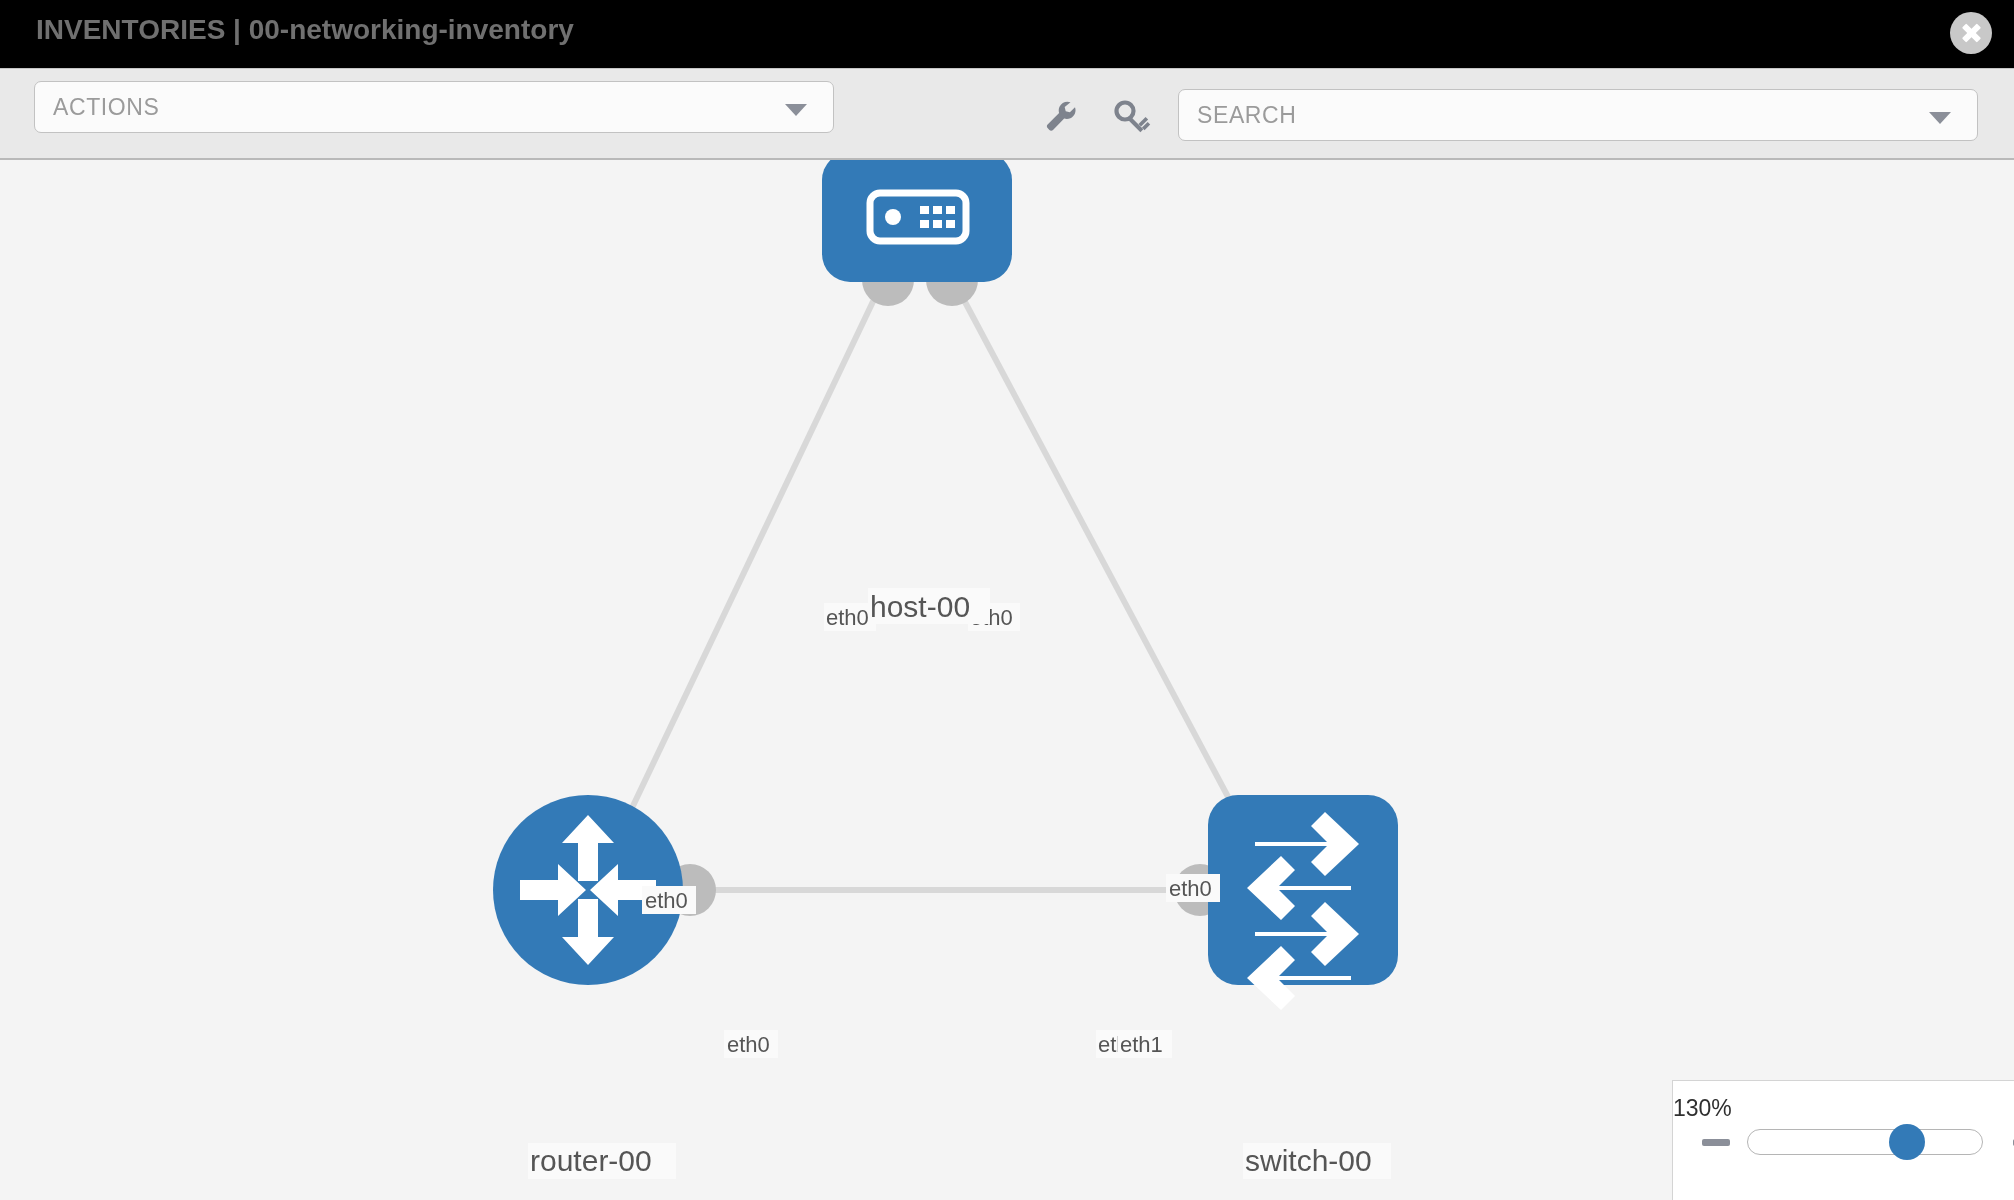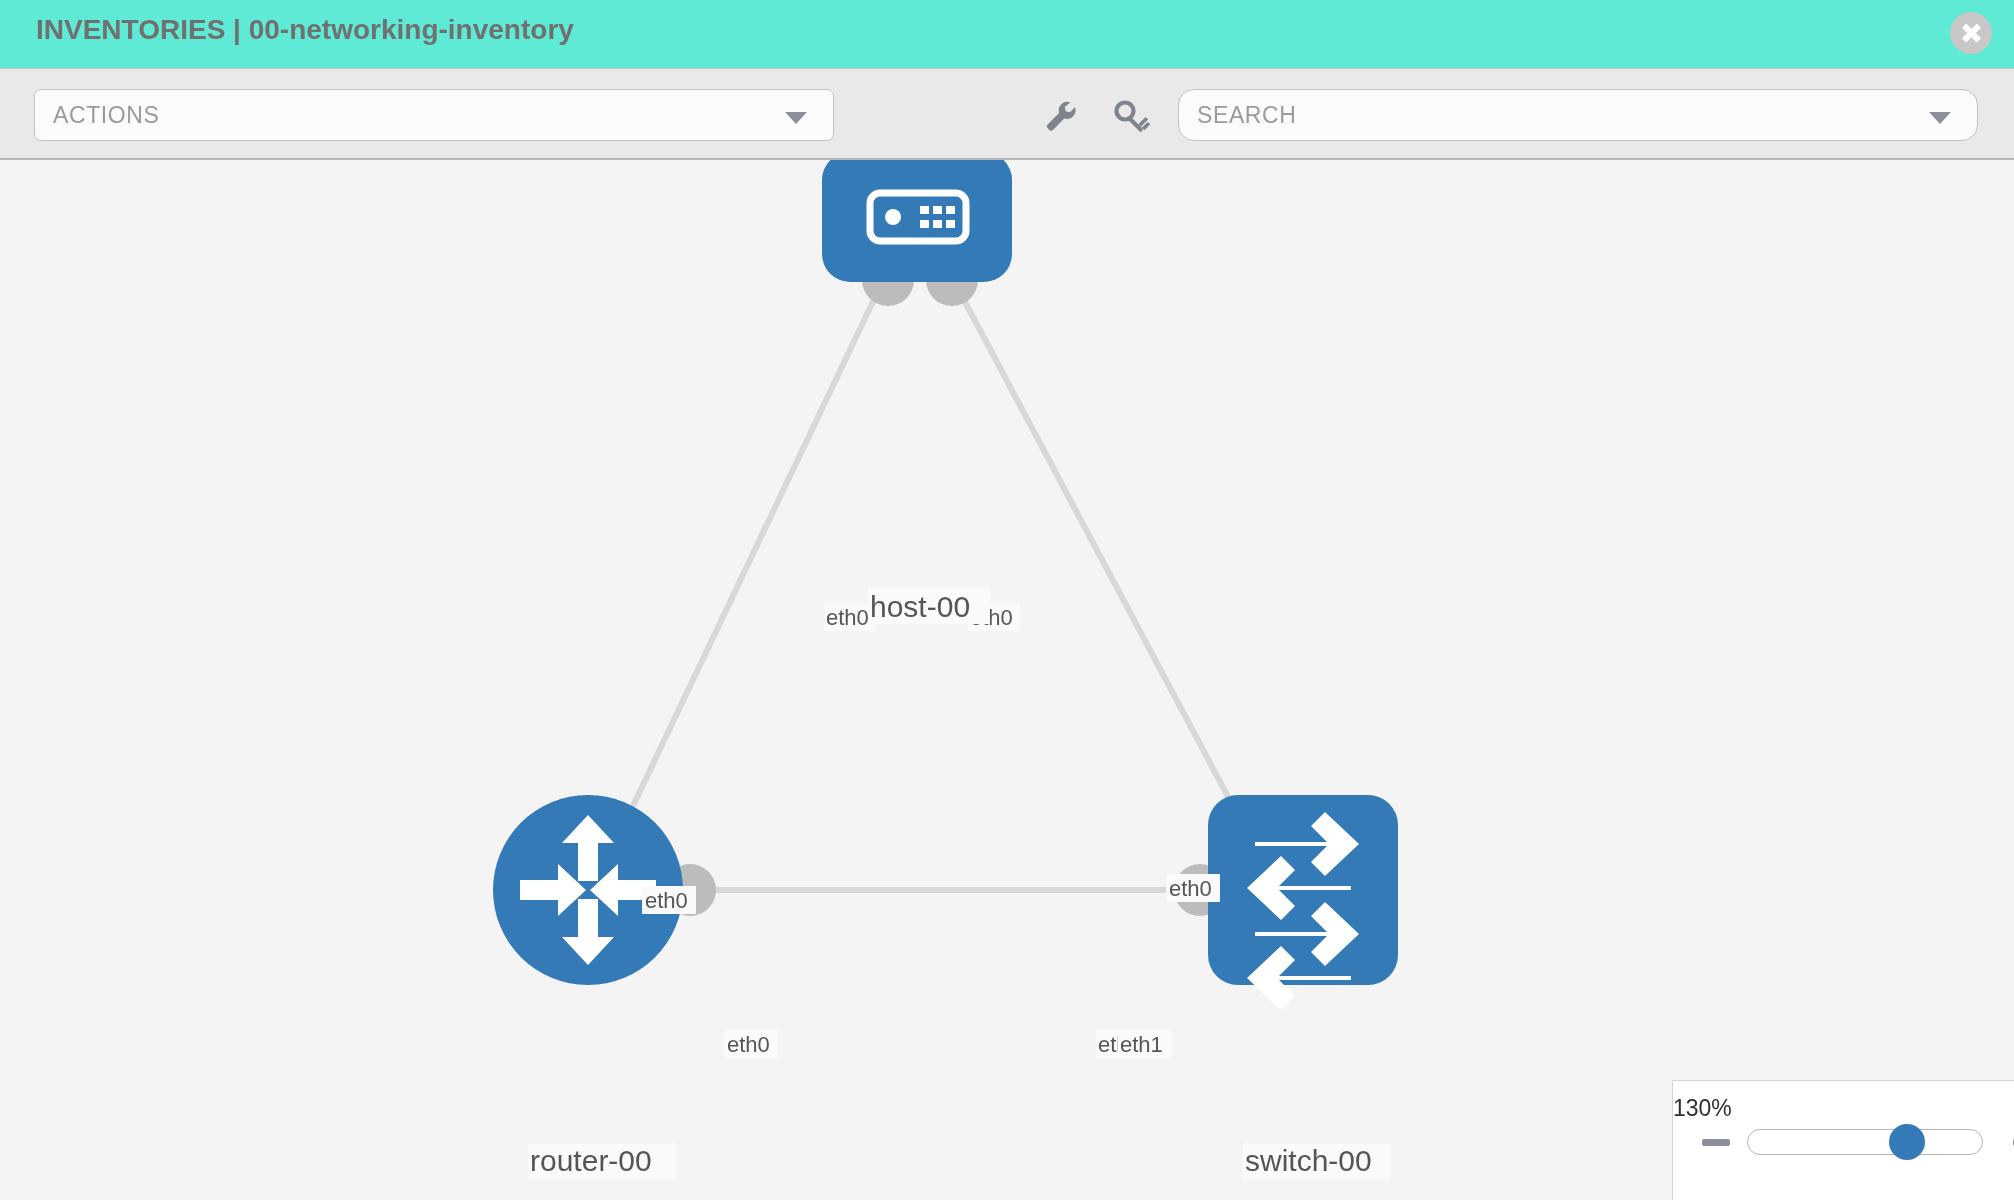--- a/index.html
+++ b/index.html
@@ -18,21 +18,21 @@
     height: 1200px;
     background: #ffffff;
   }
 
   
   .header {
     position: absolute;
     left: 0; top: 0;
     width: 2014px;
     height: 68px;
-    background: #5eead4;
+    background: #000000;
     box-sizing: border-box;
   }
   .header-title {
     position: absolute;
     left: 36px;
     top: 14px;
     font-size: 28px;
     font-weight: bold;
     color: #707070;
     letter-spacing: 0px;
@@ -71,68 +71,68 @@
     height: 92px;
     background: #e9e9e9;
     border-top: 1px solid #c6c6c6;
     border-bottom: 2px solid #b9b9b9;
     box-sizing: border-box;
   }
 
   .actions-select {
     position: absolute;
     left: 34px;
+    top: 12px;
+    width: 800px;
+    height: 52px;
+    background: #fbfbfb;
+    border: 1px solid #c2c2c2;
+    border-radius: 7px;
+    box-sizing: border-box;
+    cursor: pointer;
+  }
+  .actions-select .label {
+    position: absolute;
+    left: 18px;
+    top: 12px;
+    font-size: 23px;
+    color: #9b9b9b;
+    letter-spacing: .6px;
+    white-space: nowrap;
+  }
+  .caret {
+    position: absolute;
+    right: 26px;
+    top: 22px;
+    width: 0; height: 0;
+    border-left: 11px solid transparent;
+    border-right: 11px solid transparent;
+    border-top: 12px solid #8b8f99;
+  }
+
+  .tool-icon {
+    position: absolute;
+    top: 26px;
+    width: 42px;
+    height: 42px;
+    cursor: pointer;
+  }
+  .tool-icon.wrench { left: 1040px; }
+  .tool-icon.key    { left: 1110px; }
+  .tool-icon svg { display: block; width: 42px; height: 42px; }
+
+  .search-select {
+    position: absolute;
+    left: 1178px;
     top: 20px;
     width: 800px;
     height: 52px;
     background: #fbfbfb;
     border: 1px solid #c2c2c2;
     border-radius: 7px;
-    box-sizing: border-box;
-    cursor: pointer;
-  }
-  .actions-select .label {
-    position: absolute;
-    left: 18px;
-    top: 12px;
-    font-size: 23px;
-    color: #9b9b9b;
-    letter-spacing: .6px;
-    white-space: nowrap;
-  }
-  .caret {
-    position: absolute;
-    right: 26px;
-    top: 22px;
-    width: 0; height: 0;
-    border-left: 11px solid transparent;
-    border-right: 11px solid transparent;
-    border-top: 12px solid #8b8f99;
-  }
-
-  .tool-icon {
-    position: absolute;
-    top: 26px;
-    width: 42px;
-    height: 42px;
-    cursor: pointer;
-  }
-  .tool-icon.wrench { left: 1040px; }
-  .tool-icon.key    { left: 1110px; }
-  .tool-icon svg { display: block; width: 42px; height: 42px; }
-
-  .search-select {
-    position: absolute;
-    left: 1178px;
-    top: 20px;
-    width: 800px;
-    height: 52px;
-    background: #fbfbfb;
-    border: 1px solid #c2c2c2;
-    border-radius: 16px;
     box-sizing: border-box;
     cursor: text;
   }
   .search-select .label {
     position: absolute;
     left: 18px;
     top: 12px;
     font-size: 23px;
     color: #9b9b9b;
     letter-spacing: .6px;

